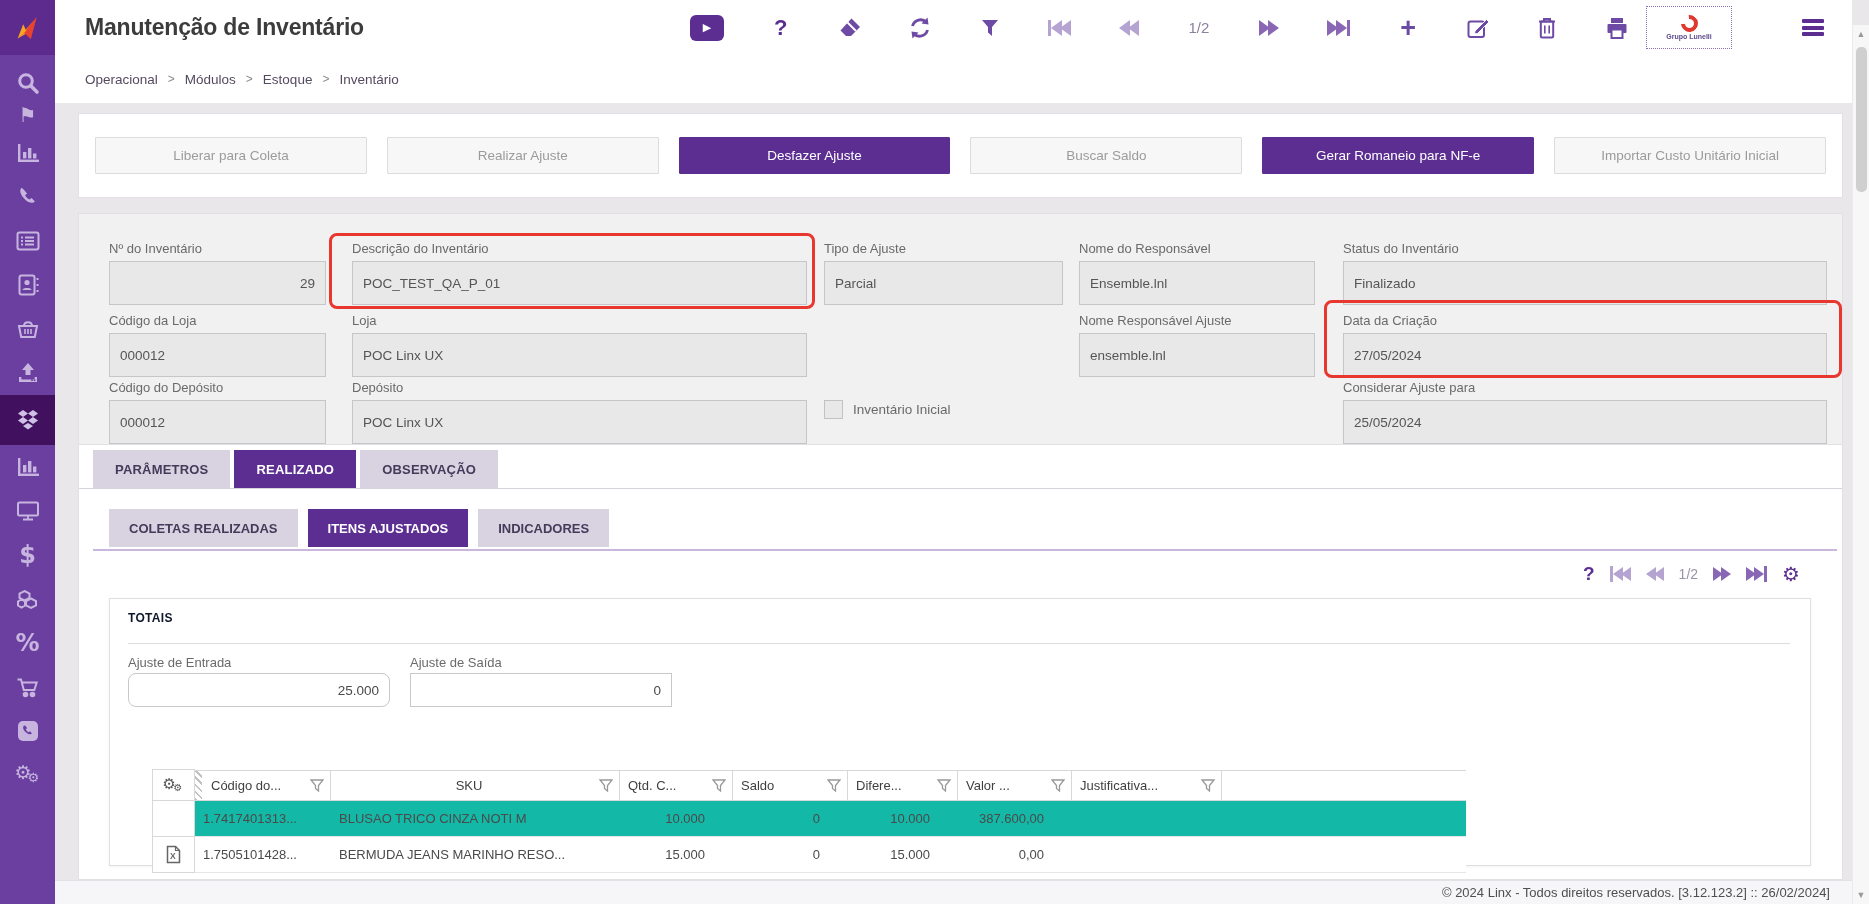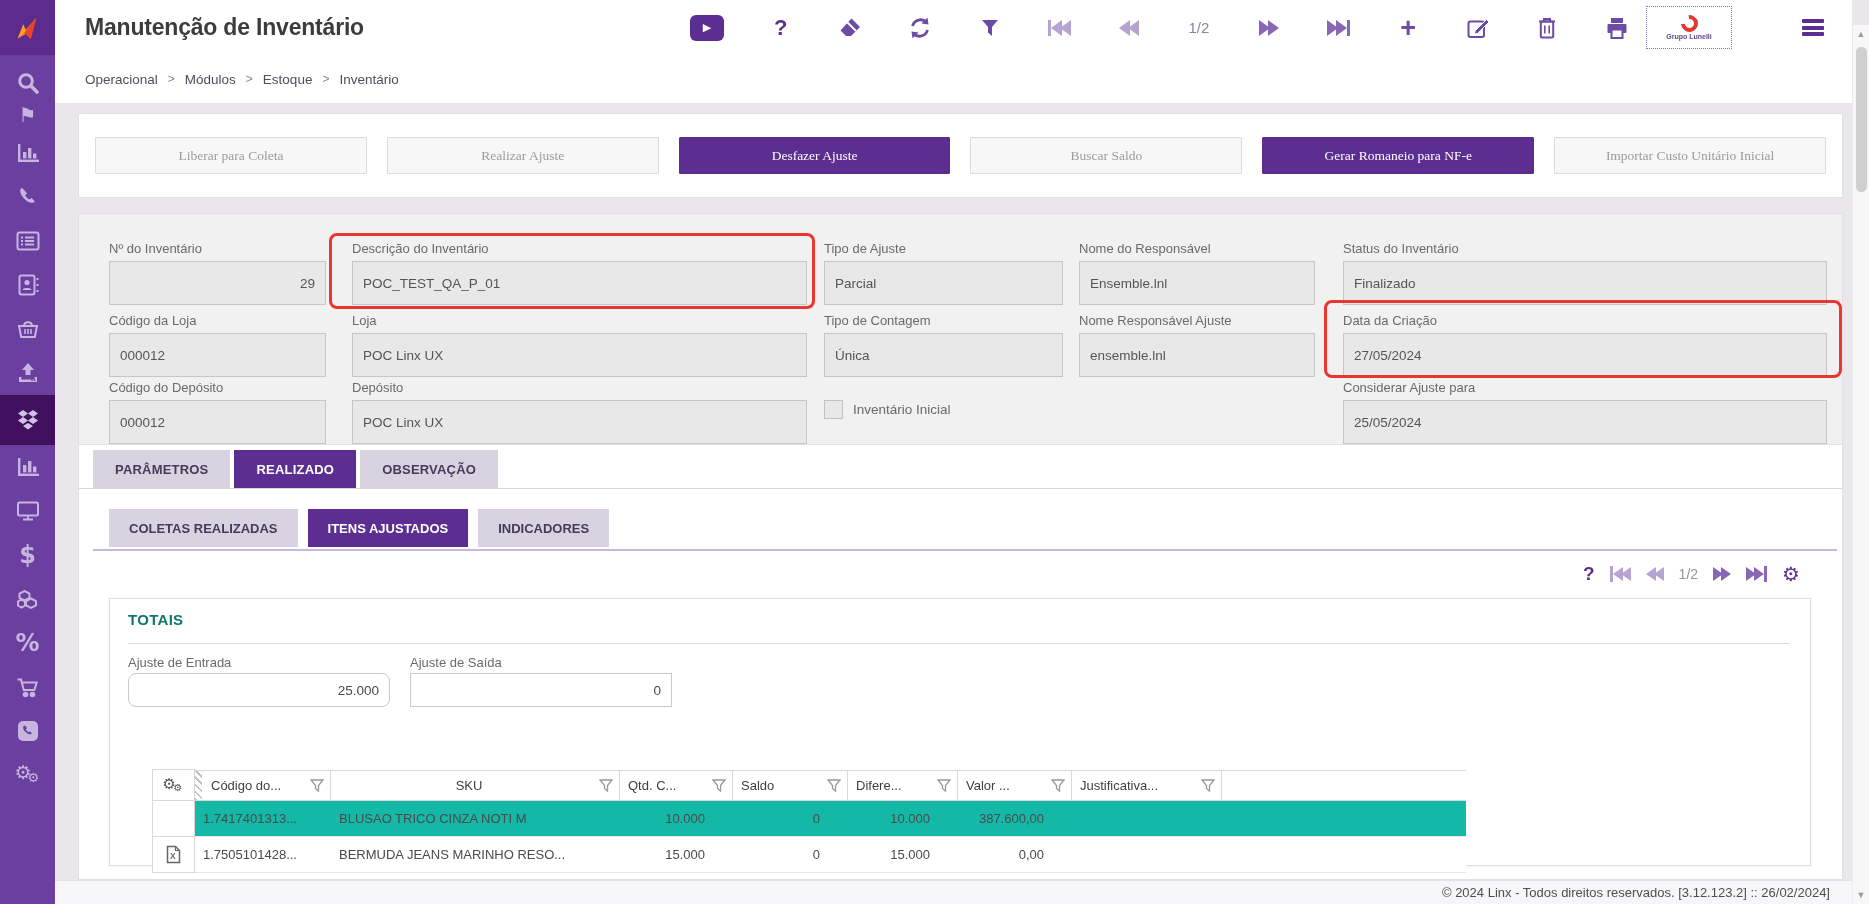--- a/index.html
+++ b/index.html
@@ -39,21 +39,21 @@
   .lunelli-txt { font-size:7px; color:#5c4a8a; font-weight:bold; margin-top:1px; }
   .hamburger { position:absolute; right:28px; top:19px; width:22px; height:17px; display:flex; flex-direction:column; justify-content:space-between; cursor:pointer; }
   .hamburger span { display:block; height:4px; background:#5c2e91; border-radius:1px; }
 
   
   .breadcrumb { position:absolute; left:55px; top:55px; width:1797px; height:48px; background:#fff; display:flex; align-items:center; padding-left:30px; gap:10px; font-size:13.5px; color:#544a60; }
   .bc-sep { color:#8a8a8a; font-size:12px; }
 
   
   .panel { position:absolute; background:#fff; border:1px solid #e2e0e4; }
-  .actions-panel { left:78px; top:113px; width:1765px; height:85px; display:flex; align-items:center; gap:20px; padding:0 16px;font-family:Liberation Serif, serif; }
+  .actions-panel { left:78px; top:113px; width:1765px; height:85px; display:flex; align-items:center; gap:20px; padding:0 16px; }
   .btn { flex:1; height:37px; font-size:13.5px; border-radius:1px; cursor:pointer; font-family:inherit; }
   .btn.disabled { background:#f7f7f7; border:1px solid #dcdcdc; color:#9b9b9b; }
   .btn.primary { background:#5c2e91; border:1px solid #5c2e91; color:#fff; }
 
   .form-panel { left:78px; top:213px; width:1765px; height:232px; background:#f2f1f2; }
   .ffield { position:absolute; }
   .flabel { font-size:13px; color:#6a6a6a; margin-bottom:5px; white-space:nowrap; }
   .fbox { display:block; width:100%; height:44px; background:#e9e8e9; border:1px solid #c6c5c7; padding:0 10px; font-size:13.5px; color:#555; font-family:inherit; }
   .fbox.right { text-align:right; }
   .c1 { left:30px;  width:217px; }
@@ -83,21 +83,21 @@
   .grid-toolbar { position:absolute; right:42px; top:117px; display:flex; align-items:center; gap:15px; }
   .gt { display:flex; align-items:center; cursor:pointer; }
   .gt .tri { border-top-width:7px; border-bottom-width:7px; }
   .gt .tri.l { border-right-width:10px; } .gt .tri.r { border-left-width:10px; }
   .gt-help { font-size:19px; font-weight:bold; color:#5c2e91; }
   .gt-gear { font-size:20px; color:#5c2e91; }
   .gt-pg { font-size:14px; color:#9a93a5; }
 
   
   .totals-panel { position:absolute; left:30px; top:153px; width:1702px; height:268px; background:#fff; border:1px solid #e0dee2; box-shadow:0 1px 3px rgba(0,0,0,0.05); }
-  .totals-title { position:absolute; left:18px; top:12px; font-size:15px; font-weight:bold; color:#0f766e; letter-spacing:0.3px; }
+  .totals-title { position:absolute; left:18px; top:12px; font-size:12px; font-weight:bold; color:#0f172a; letter-spacing:0.3px; }
   .totals-line { position:absolute; left:18px; top:44px; right:20px; border-bottom:1px solid #ddd; }
   .tlabel { position:absolute; font-size:13px; color:#6a6a6a; top:56px; }
   .tfield { position:absolute; top:74px; width:262px; height:34px; background:#fff; border:1px solid #c9c9c9; text-align:right; padding:0 10px; font-size:13.5px; color:#4a4a4a; font-family:inherit; }
   .btn-just { position:absolute; left:580px; top:66px; width:268px; height:45px; background:#5c2e91; color:#fff; border:none; font-size:13.5px; cursor:pointer; font-family:inherit; }
 
   
   .tbl { position:absolute; left:42px; top:170px; display:flex; font-size:13px; color:#4a4a4a; }
   .gutter { width:43px; display:flex; flex-direction:column; border-left:1px solid #d8d8d8; border-top:1px solid #d8d8d8; }
   .gutter > div { border-bottom:1px solid #d8d8d8; border-right:1px solid #d8d8d8; display:flex; align-items:center; justify-content:center; background:#fff; }
   .g-head { height:31px; } .g-row { height:36px; }
@@ -370,24 +370,20 @@
     <div class="flabel">Status do Inventário</div>
     <input class="fbox" readonly="" value="Finalizado" style="">
   </div>
   <div class="ffield c1 r2">
     <div class="flabel">Código da Loja</div>
     <input class="fbox" readonly="" value="000012" style="">
   </div>
   <div class="ffield c2 r2">
     <div class="flabel">Loja</div>
     <input class="fbox" readonly="" value="POC Linx UX" style="">
-  </div>
-  <div class="ffield c3 r2">
-    <div class="flabel">Tipo de Contagem</div>
-    <input class="fbox" readonly="" value="Única" style="">
   </div>
   <div class="ffield c4 r2">
     <div class="flabel">Nome Responsável Ajuste</div>
     <input class="fbox" readonly="" value="ensemble.lnl" style="">
   </div>
   <div class="ffield c5 r2">
     <div class="flabel">Data da Criação</div>
     <input class="fbox" readonly="" value="27/05/2024" style="">
   </div>
   <div class="ffield c1 r3">

